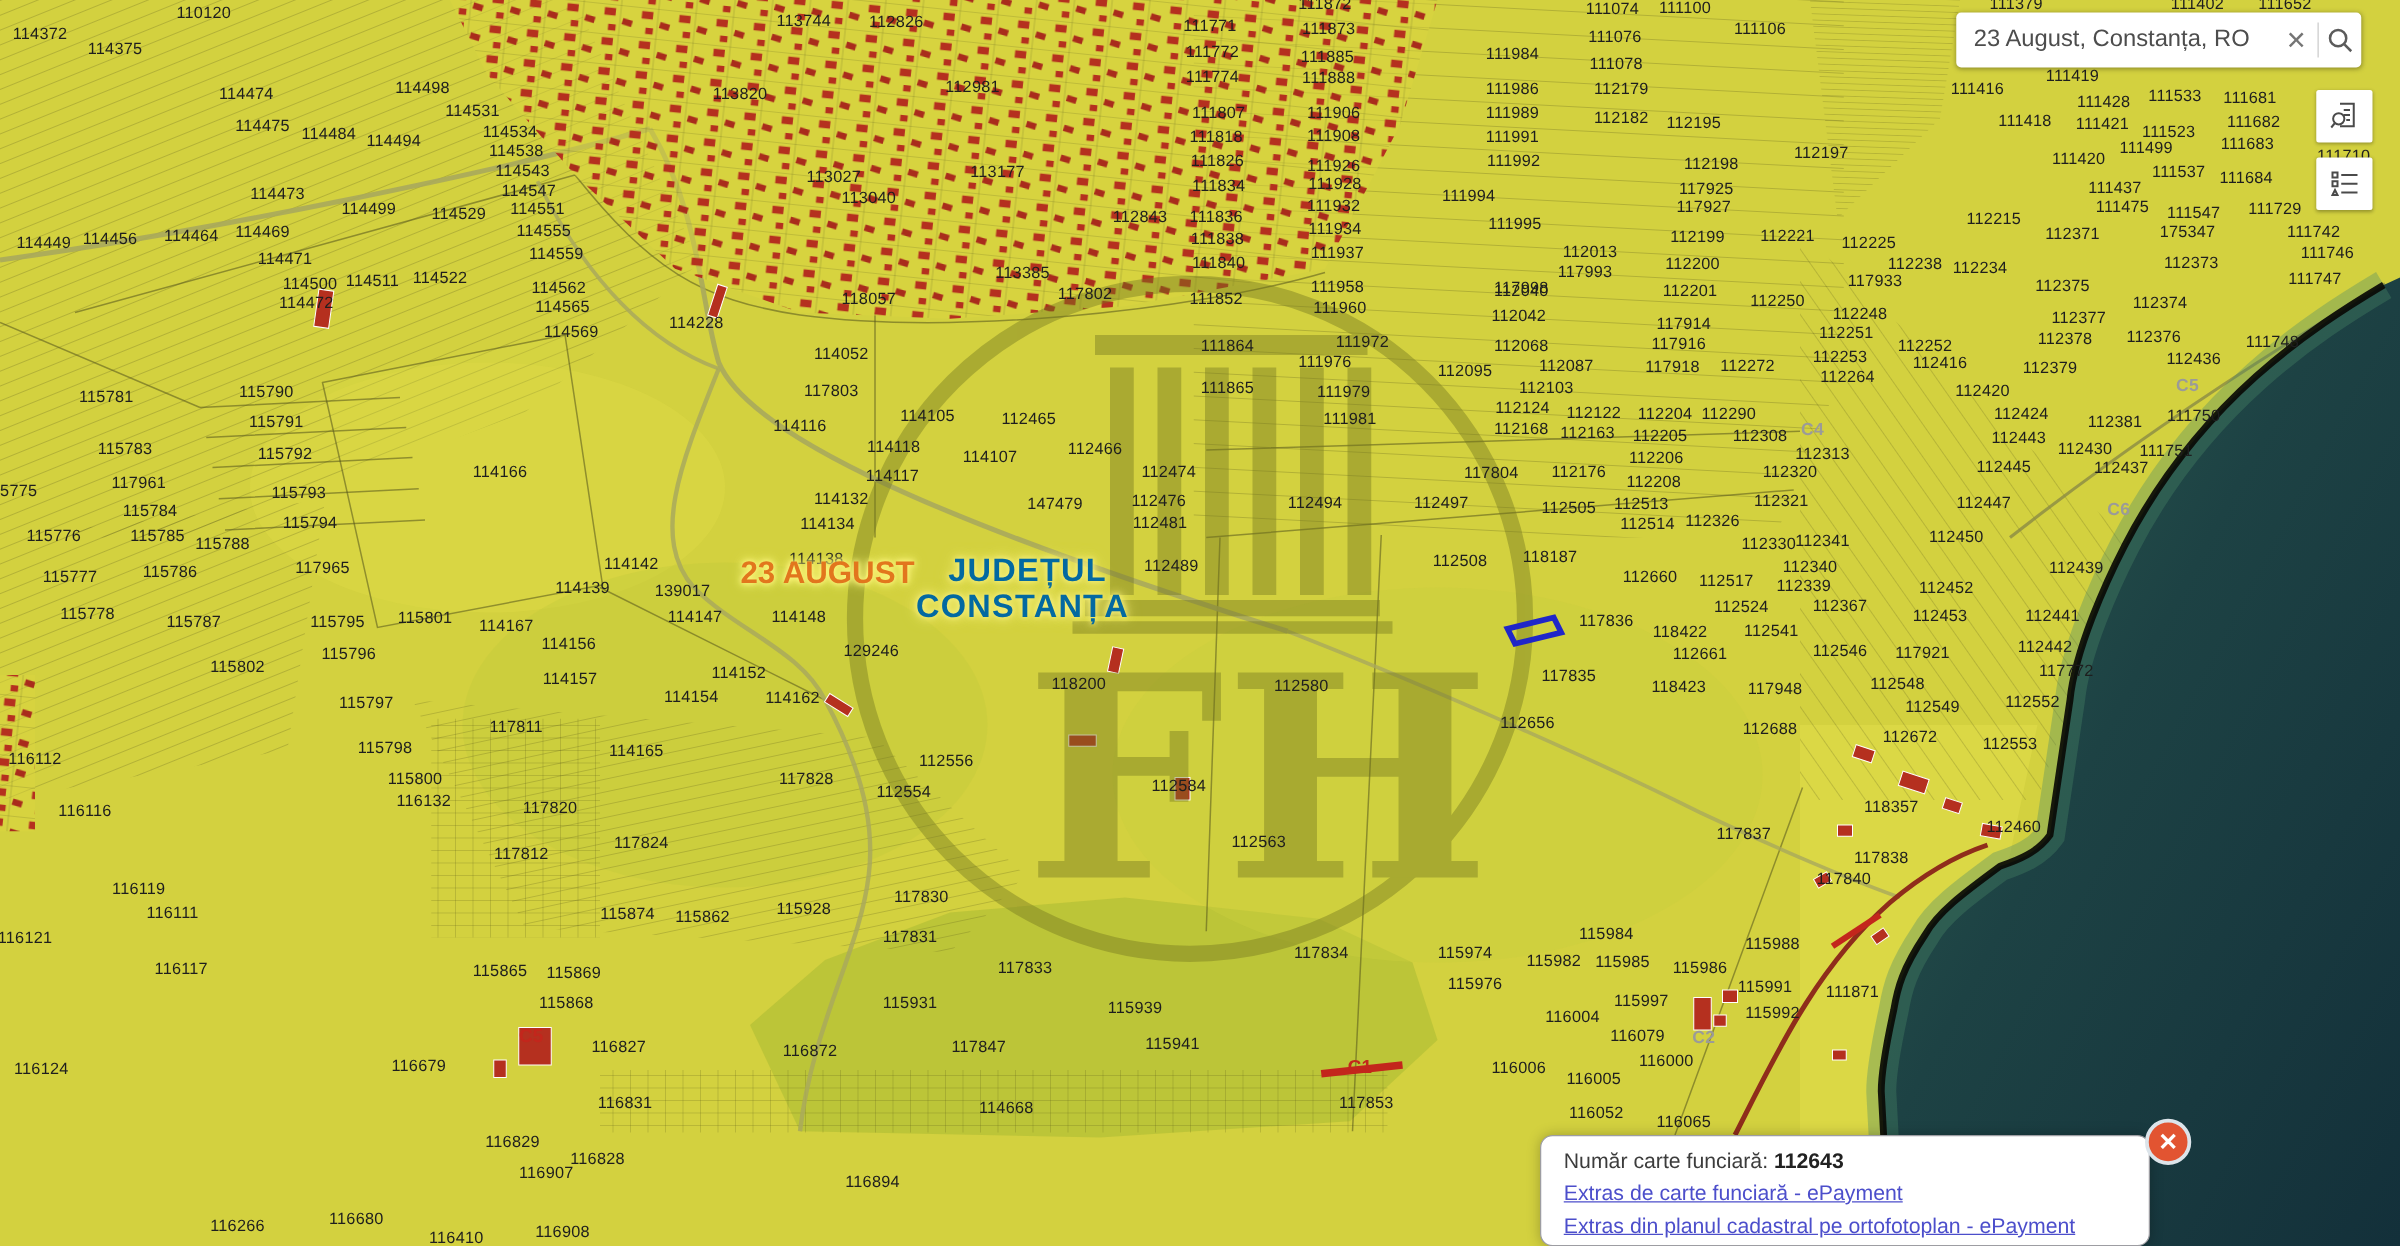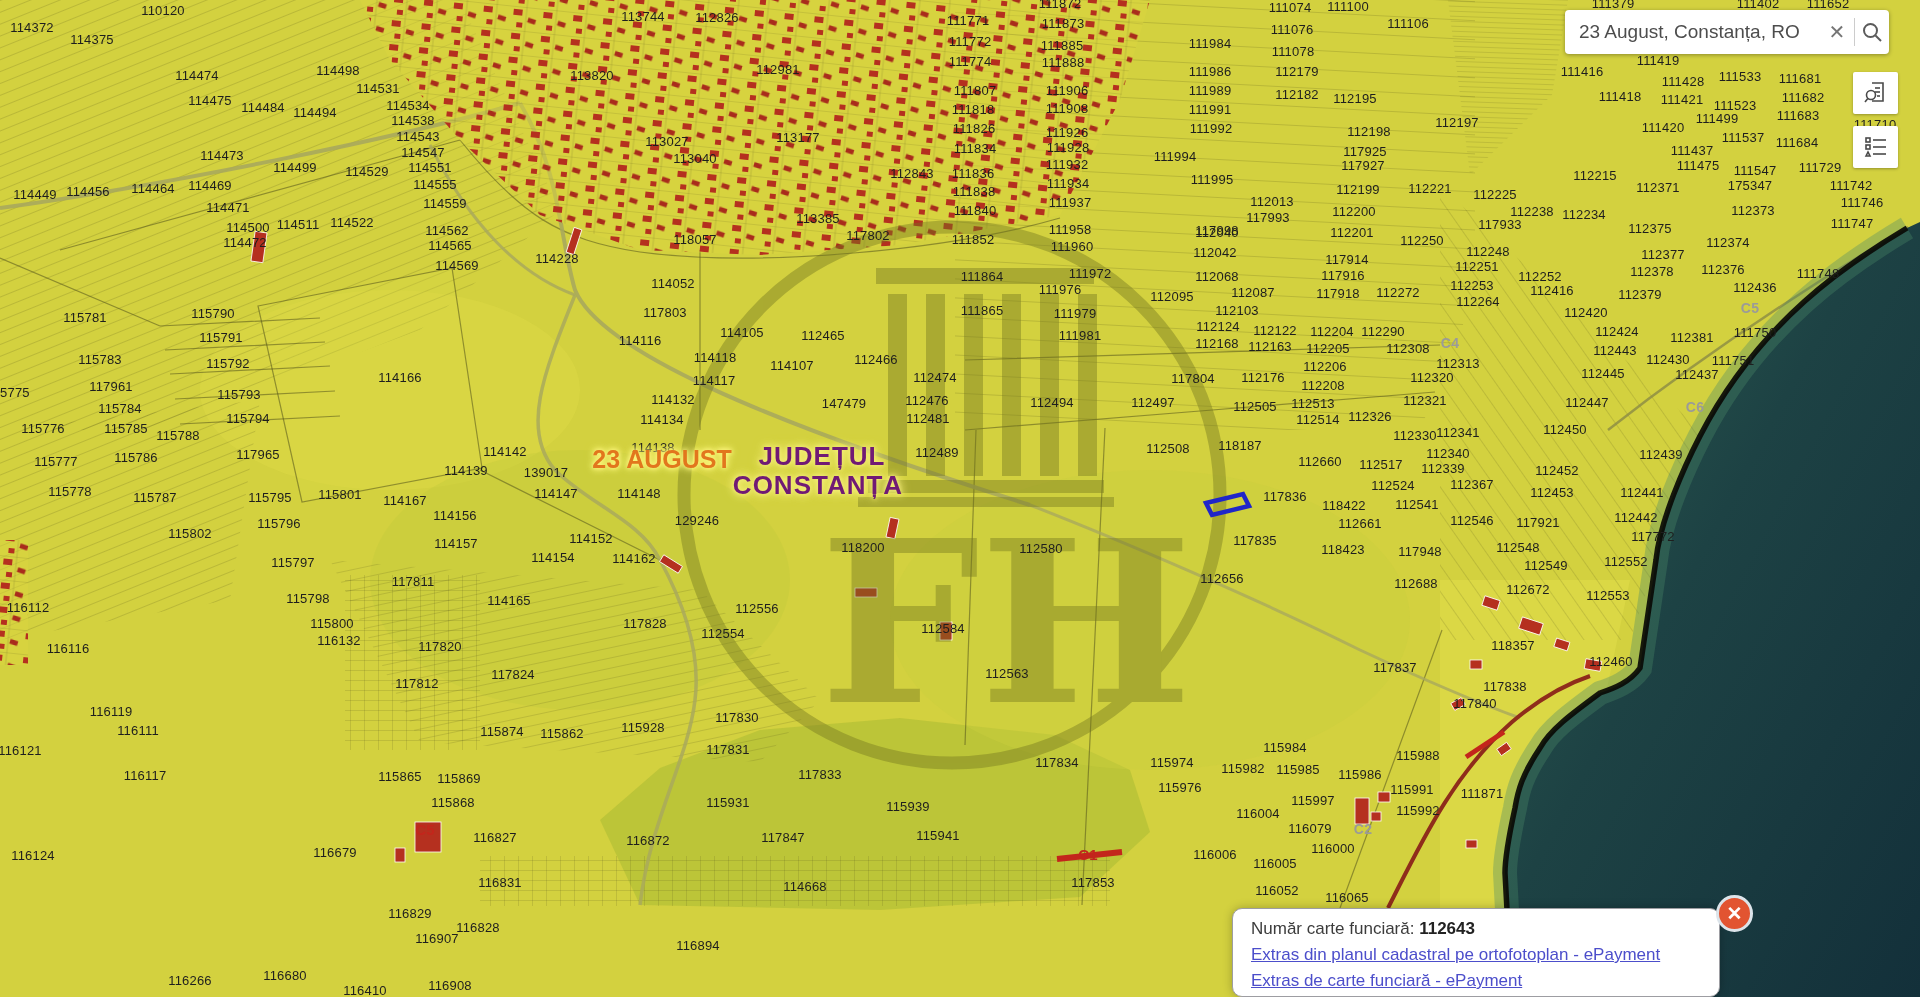--- a/index.html
+++ b/index.html
@@ -8,21 +8,21 @@
   #mapsvg{position:absolute;left:0;top:0;z-index:0;}
   #labels-layer{position:absolute;left:0;top:0;width:1920px;height:997px;z-index:2;}
   .plabel{position:absolute;transform:translate(-50%,-50%);font-size:13px;
     color:#1e1e1e;white-space:nowrap;letter-spacing:.2px;}
   .plabel.gray{color:#9b9b98;font-weight:bold;font-size:14px;}
   .plabel.red{color:#c3261c;font-weight:bold;font-size:15px;}
   .biglabel{position:absolute;transform:translate(-50%,-50%);font-weight:bold;
     white-space:nowrap;z-index:3;}
   #place-label{font-size:25px;color:#e2761d;
     text-shadow:0 0 4px #fdf77e,0 0 7px #fdf77e,0 0 10px #fdf77e;}
-  .county{font-size:26px;color:#701a75;letter-spacing:1px;
+  .county{font-size:26px;color:#0369a1;letter-spacing:1px;
     text-shadow:0 0 4px #f7f07c,0 0 8px #f7f07c,0 0 12px #f7f07c;}
   
   #searchbox{position:absolute;left:1565px;top:10px;width:324px;height:44px;
     background:#fff;border-radius:4px;box-shadow:0 1px 4px rgba(0,0,0,.35);
     display:flex;align-items:center;z-index:10;}
   #search-input{flex:1;border:none;outline:none;font-size:19px;color:#4d4d4d;
     padding:0 8px 0 14px;font-family:"Liberation Sans",sans-serif;background:transparent;min-width:0;}
   .sb-ico{width:34px;height:44px;display:flex;align-items:center;justify-content:center;
     cursor:pointer;color:#757575;}
   .sb-div{width:1px;height:28px;background:#ccc;}
@@ -579,18 +579,18 @@
       <path d="M3,22 l2,-4 l2,4 z"></path>
         <line x1="10" y1="20" x2="23" y2="20"></line>
     </svg>
   </div>
 
 
   <div id="popup">
     <div id="popup-title">
       <span>Număr carte funciară: </span><span id="popup-number">112643</span>
     </div>
+    <a class="popup-link">Extras de carte funciară - ePayment</a>
     <a class="popup-link">Extras din planul cadastral pe ortofotoplan - ePayment</a>
-    <a class="popup-link">Extras de carte funciară - ePayment</a>
   </div>
   <div id="popup-close">✕</div>
 
 </div>
 
 </body></html>

